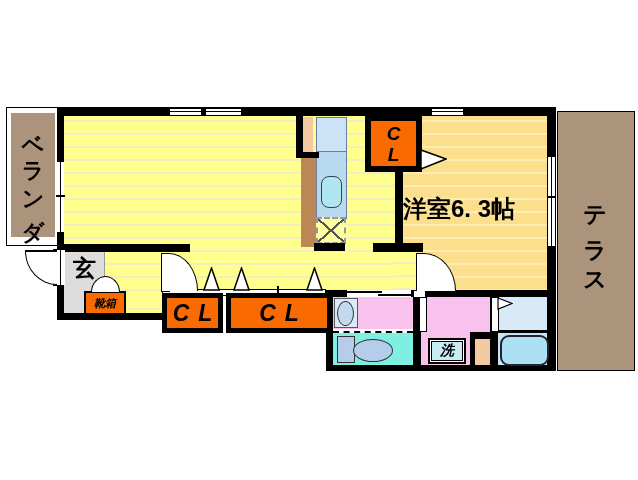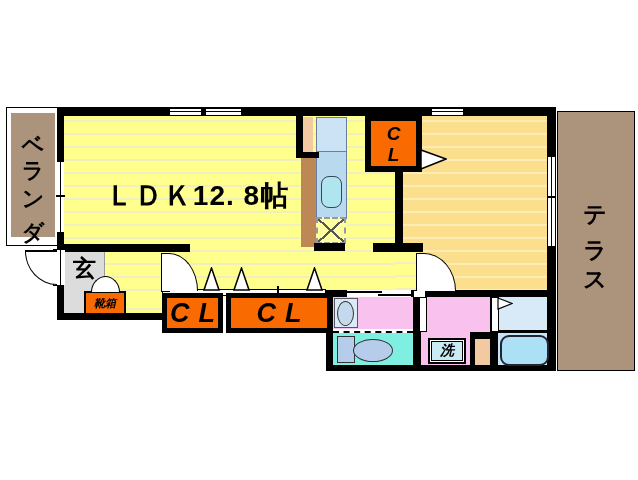--- a/index.html
+++ b/index.html
@@ -24,21 +24,21 @@
   .winV{background:#fff;background-image:linear-gradient(#000,#000);background-size:1px 100%;background-position:center;background-repeat:no-repeat;}
   
   .disc{position:absolute;background:#fff;}
   .disc.tr{border-top:1.5px solid #000;border-right:1.5px solid #000;border-top-right-radius:100% 100%;}
   .disc.bl{border-left:1.5px solid #000;border-bottom:1.5px solid #000;border-bottom-left-radius:100% 100%;}
   .disc.tl{border-top:1px solid #000;border-left:1px solid #000;border-top-left-radius:100% 100%;}
   .leaf{position:absolute;background:#fff;border:1px solid #000;}
   
   .lbl{position:absolute;font-weight:bold;white-space:nowrap;}
   .vtext{display:flex;align-items:center;justify-content:center;writing-mode:vertical-rl;text-orientation:upright;}
-  .clbig{display:flex;align-items:center;justify-content:center;font-weight:bold;font-size:27px;letter-spacing:9px;text-indent:9px;}
+  .clbig{display:flex;align-items:center;justify-content:center;font-weight:bold;font-size:23px;letter-spacing:9px;text-indent:9px;}
   .kbox{position:absolute;border:2px dashed #999;background:#feff9e;
         background-image:linear-gradient(to top right, rgba(0,0,0,0) 47%, #555 47%, #555 53%, rgba(0,0,0,0) 53%),
                          linear-gradient(to bottom right, rgba(0,0,0,0) 47%, #555 47%, #555 53%, rgba(0,0,0,0) 53%);}
   svg{display:block;}
 </style>
 </head>
 <body>
 
 <div id="canvas">
 
@@ -171,16 +171,16 @@
   <div class="abs" style="left:337px;top:301px;width:15px;height:23px;background:#c4d8ee;border:1.5px solid #333;border-radius:50%;"></div>
   <div class="abs" style="left:333px;top:329px;width:80px;height:4px;background:#fff;border-bottom:2px dashed #000;box-sizing:border-box;"></div>
   <div class="abs" style="left:337px;top:336px;width:16px;height:25px;background:#b5cdea;border:1px solid #333;"></div>
   <div class="abs" style="left:353px;top:339px;width:38px;height:21px;background:#b5cdea;border:1px solid #333;border-radius:50%;"></div>
   <div class="abs" style="left:428px;top:338px;width:38px;height:26px;background:#fff;border:2px solid #000;box-sizing:border-box;"></div>
   <div class="abs" style="left:431px;top:341px;width:32px;height:20px;background:#c9ebf3;border:1px solid #000;box-sizing:border-box;display:flex;align-items:center;justify-content:center;font-weight:bold;font-size:14px;">
       <span>洗</span>
     </div>
   <div class="abs" style="left:500px;top:335px;width:45px;height:27px;background:#abe0f5;border:2px solid #223;border-radius:9px;"></div>
 
-  <div class="lbl" style="left:100px;top:177px;width:195px;text-align:center;font-size:28px;letter-spacing:1px;">ＬＤＫ12. 8帖</div>
+  <div class="lbl" style="left:380px;top:193px;width:158px;text-align:center;font-size:24px;">洋室6. 3帖</div>
   <div class="lbl" style="left:64px;top:253px;width:41px;text-align:center;font-size:23px;">玄</div>
 
 </div>
 
 </body></html>

